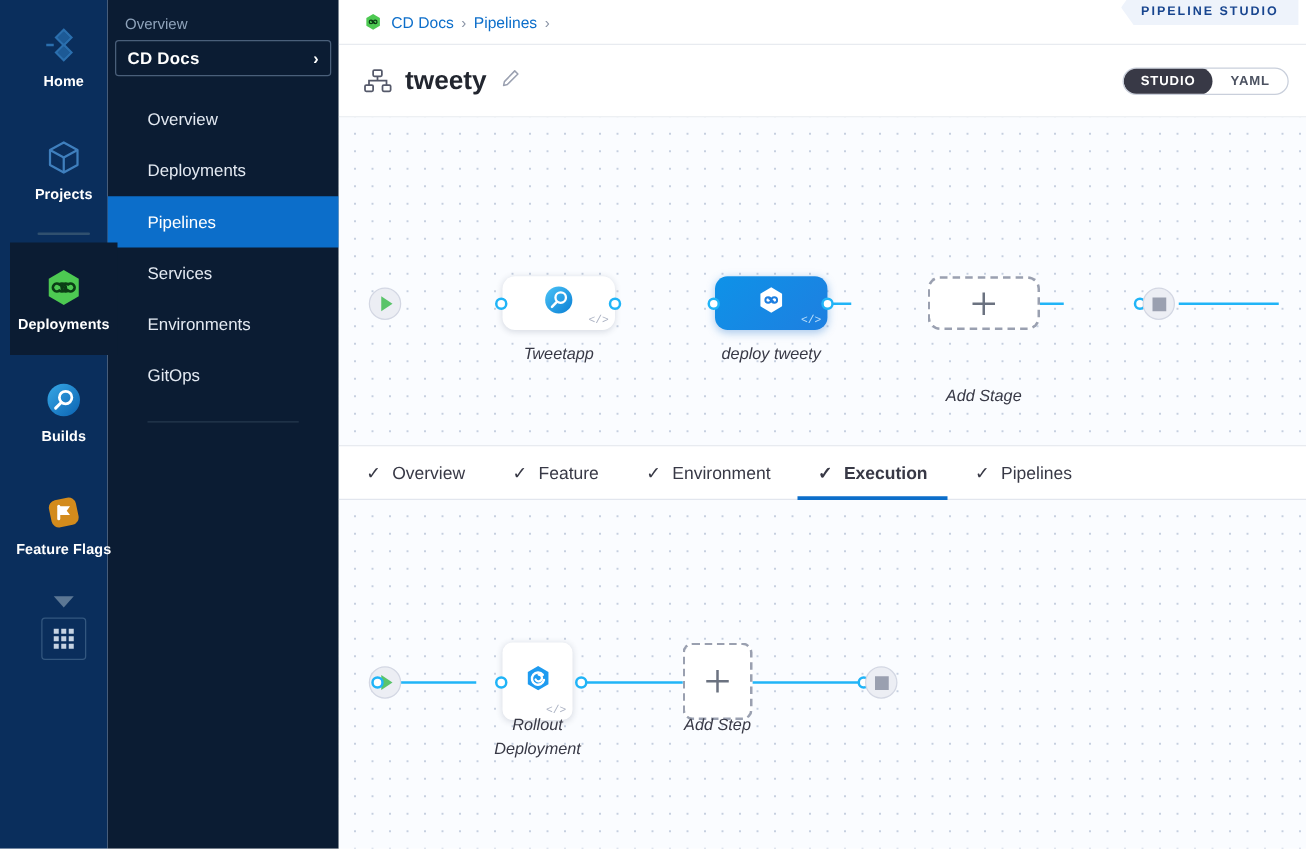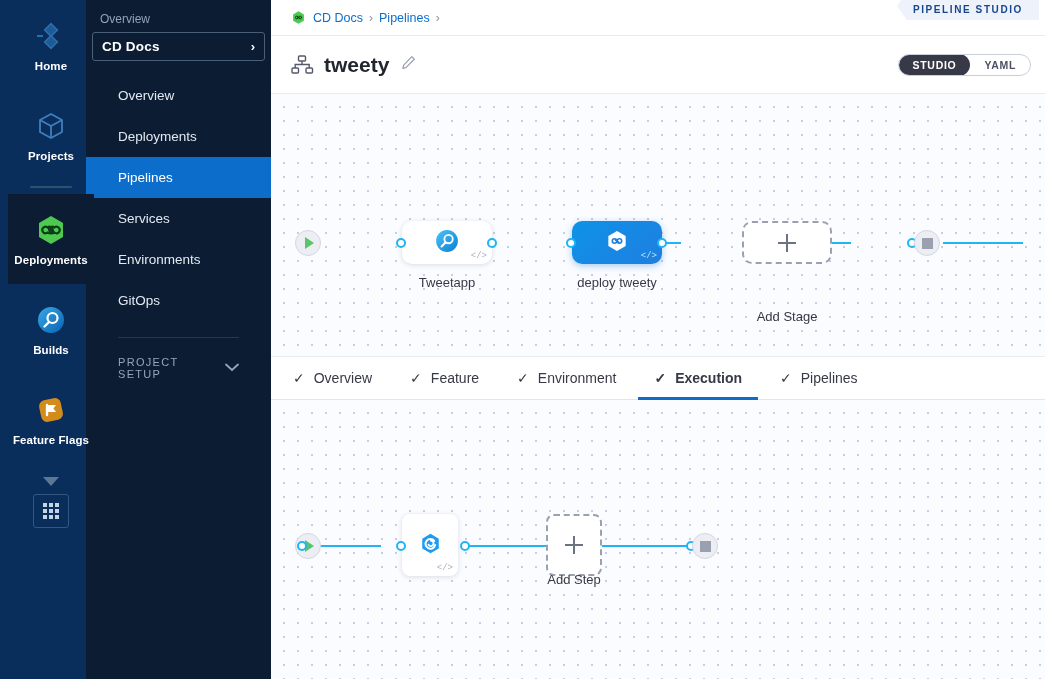--- a/index.html
+++ b/index.html
@@ -158,21 +158,21 @@
   }
   .plus { position: relative; width: 18px; height: 18px; }
   .plus::before, .plus::after {
     content: ""; position: absolute; background: #6b7280;
   }
   .plus::before { left: 8px; top: 0; width: 2px; height: 18px; }
   .plus::after  { top: 8px; left: 0; height: 2px; width: 18px; }
 
   .node-label {
     position: absolute; text-align: center;
-    font-size: 13px; color: #383946; line-height: 1.45;
+    font-size: 13px; color: #383946; line-height: 1.45; font-style: italic;
   }
 
   
   .tabs {
     height: 43px; background: #ffffff; border-bottom: 1px solid #e2e6ee;
     display: flex; align-items: stretch; padding-left: 20px; gap: 34px;
   }
   .tab {
     display: flex; align-items: center; gap: 9px; cursor: pointer;
     font-size: 14px; color: #383946; position: relative; padding: 0 2px;
@@ -306,28 +306,20 @@
     </div>
     <div class="nav-item">
       <span>Environments</span>
     </div>
     <div class="nav-item">
       <span>GitOps</span>
     </div>
 
     <div class="nav-divider"></div>
 
-    <div class="nav-setup">
-      <span>PROJECT SETUP</span>
-      <span>
-        <svg width="14" height="9" viewBox="0 0 14 9">
-            <path d="M1 1.5 L7 7 L13 1.5" fill="none" stroke="#93a6bd" stroke-width="1.8" stroke-linecap="round"></path>
-          </svg>
-      </span>
-    </div>
   </div>
 
   <div class="content">
 
     <div class="breadcrumb-bar">
       <span style="display:inline-flex;margin-right:7px;">
         <svg width="15" height="15" viewBox="0 0 36 36">
           <path d="M18 3 L31 10.5 L31 25.5 L18 33 L5 25.5 L5 10.5 Z" fill="#4dc952"></path>
           <g fill="none" stroke="#0b3d15" stroke-width="2.4" stroke-linecap="round">
             <circle cx="14" cy="18" r="3.4"></circle>
@@ -469,20 +461,24 @@
             <svg width="27" height="27" viewBox="0 0 36 36">
               <path d="M18 5 L29 11.5 L29 24.5 L18 31 L7 24.5 L7 11.5 Z" fill="#1e9bf0"></path>
               <path d="M23 14.5 a6.5 6.5 0 1 0 1.2 5.5" fill="none" stroke="#ffffff" stroke-width="2.6" stroke-linecap="round"></path>
               <path d="M18.5 14.2 a3.6 3.6 0 1 1 -3.2 5.3" fill="none" stroke="#ffffff" stroke-width="2.4" stroke-linecap="round"></path>
             </svg>
           </span>
           <span class="codetag">&lt;/&gt;</span>
         </div>
         <div class="port" style="left:125px; top:141px;"></div>
         <div class="port" style="left:189px; top:141px;"></div>
+        <div class="node-label" style="left:99px; top:171px; width:120px;">
+          <span>Rollout</span><br>
+          <span>Deployment</span>
+        </div>
 
         <div class="node step add" style="left:275px; top:114px;">
           <span class="plus"></span>
         </div>
         <div class="node-label" style="left:243px; top:171px; width:120px;">Add Step</div>
 
         <div class="port" style="left:415px; top:141px;"></div>
         <div class="terminal" style="left:421px; top:133px;">
           <span class="stop-sq"></span>
         </div>

